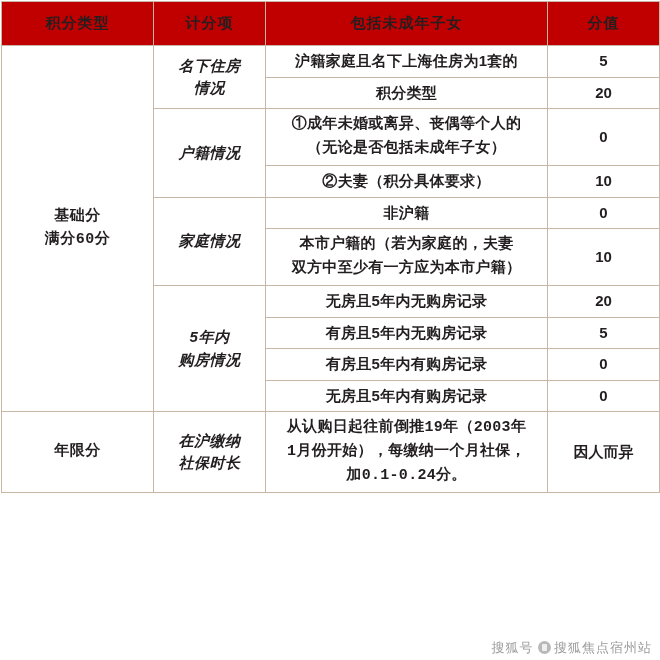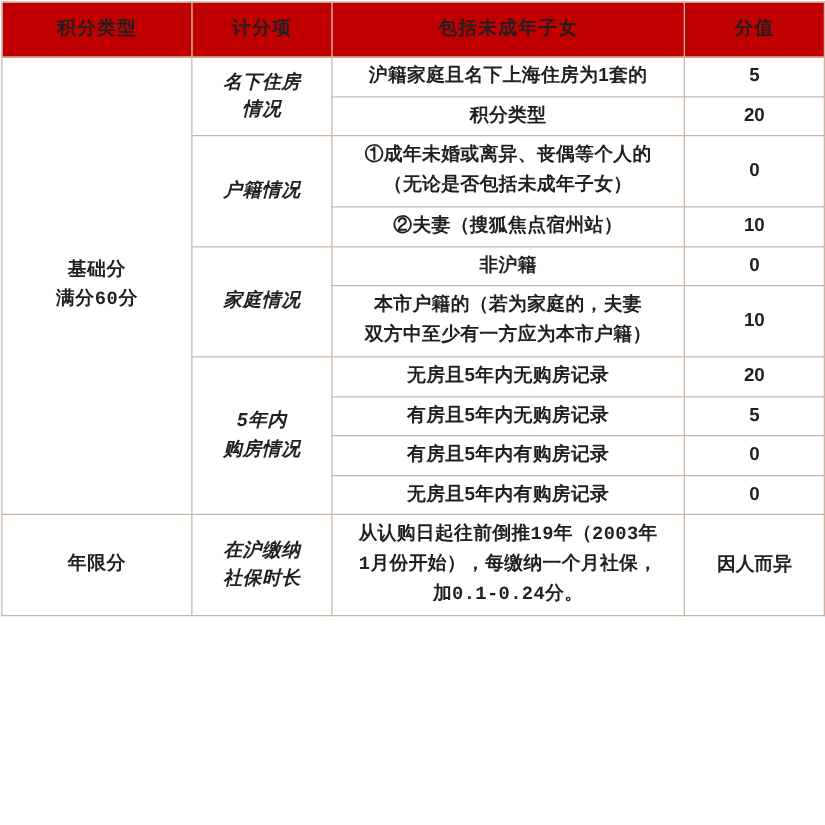--- a/index.html
+++ b/index.html
@@ -131,21 +131,21 @@
         <td class="req">积分类型</td>
         <td class="val">20</td>
       </tr>
 
       <tr>
         <td class="item" rowspan="2">户籍情况</td>
         <td class="req small">①成年未婚或离异、丧偶等个人的<br>（无论是否包括未成年子女）</td>
         <td class="val">0</td>
       </tr>
       <tr>
-        <td class="req">②夫妻（搜狐焦点宿州站）</td>
+        <td class="req">②夫妻（积分具体要求）</td>
         <td class="val">10</td>
       </tr>
 
       <tr>
         <td class="item" rowspan="2">家庭情况</td>
         <td class="req">非沪籍</td>
         <td class="val">0</td>
       </tr>
       <tr>
         <td class="req small">本市户籍的（若为家庭的，夫妻<br>双方中至少有一方应为本市户籍）</td>
@@ -172,13 +172,17 @@
 
       <tr>
         <td class="cat">年限分</td>
         <td class="item">在沪缴纳<br>社保时长</td>
         <td class="req small">从认购日起往前倒推19年（2003年<br>1月份开始），每缴纳一个月社保，<br>加0.1-0.24分。</td>
         <td class="val">因人而异</td>
       </tr>
     </tbody>
   </table>
 
+  <div class="watermark">
+    <span>搜狐号</span>
+    <span class="wm-logo"></span><span>搜狐焦点宿州站</span>
+  </div>
 </div>
 
 </body></html>

